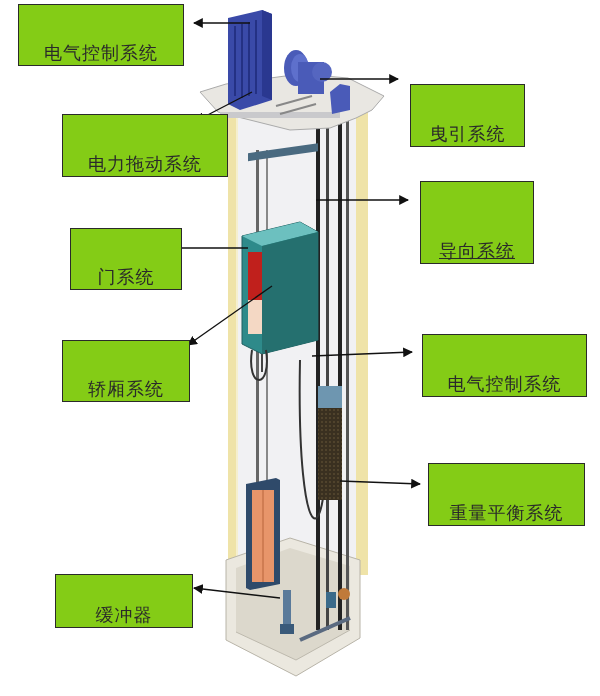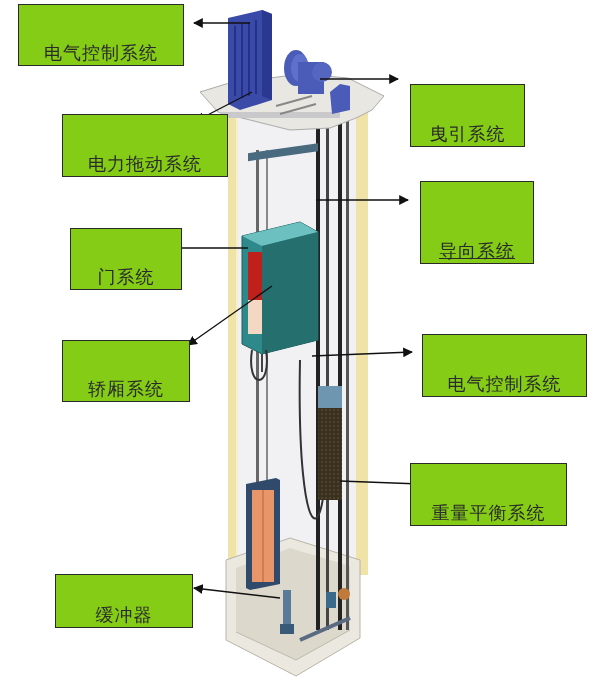--- a/index.html
+++ b/index.html
@@ -123,13 +123,13 @@
 </svg>
 
 <div class="label-box" style="left:18px;top:4px;width:166px;height:62px;">电气控制系统</div>
 <div class="label-box" style="left:18px;top:114px;width:166px;height:63px;margin-left:44px;">电力拖动系统</div>
 <div class="label-box" style="left:70px;top:228px;width:112px;height:62px;">门系统</div>
 <div class="label-box" style="left:62px;top:340px;width:128px;height:62px;">轿厢系统</div>
 <div class="label-box" style="left:55px;top:574px;width:138px;height:54px;">缓冲器</div>
 <div class="label-box" style="left:410px;top:60px;width:115px;height:63px;margin-top:24px;">曳引系统</div>
 <div class="label-box" style="left:420px;top:181px;width:114px;height:83px;text-decoration:underline;">导向系统</div>
 <div class="label-box" style="left:422px;top:334px;width:165px;height:63px;">电气控制系统</div>
-<div class="label-box" style="left:410px;top:463px;width:157px;height:63px;font-family:Liberation Serif, serif;">重量平衡系统</div>
+<div class="label-box" style="left:428px;top:463px;width:157px;height:63px;font-family:Liberation Serif, serif;">重量平衡系统</div>
 
 </body></html>

